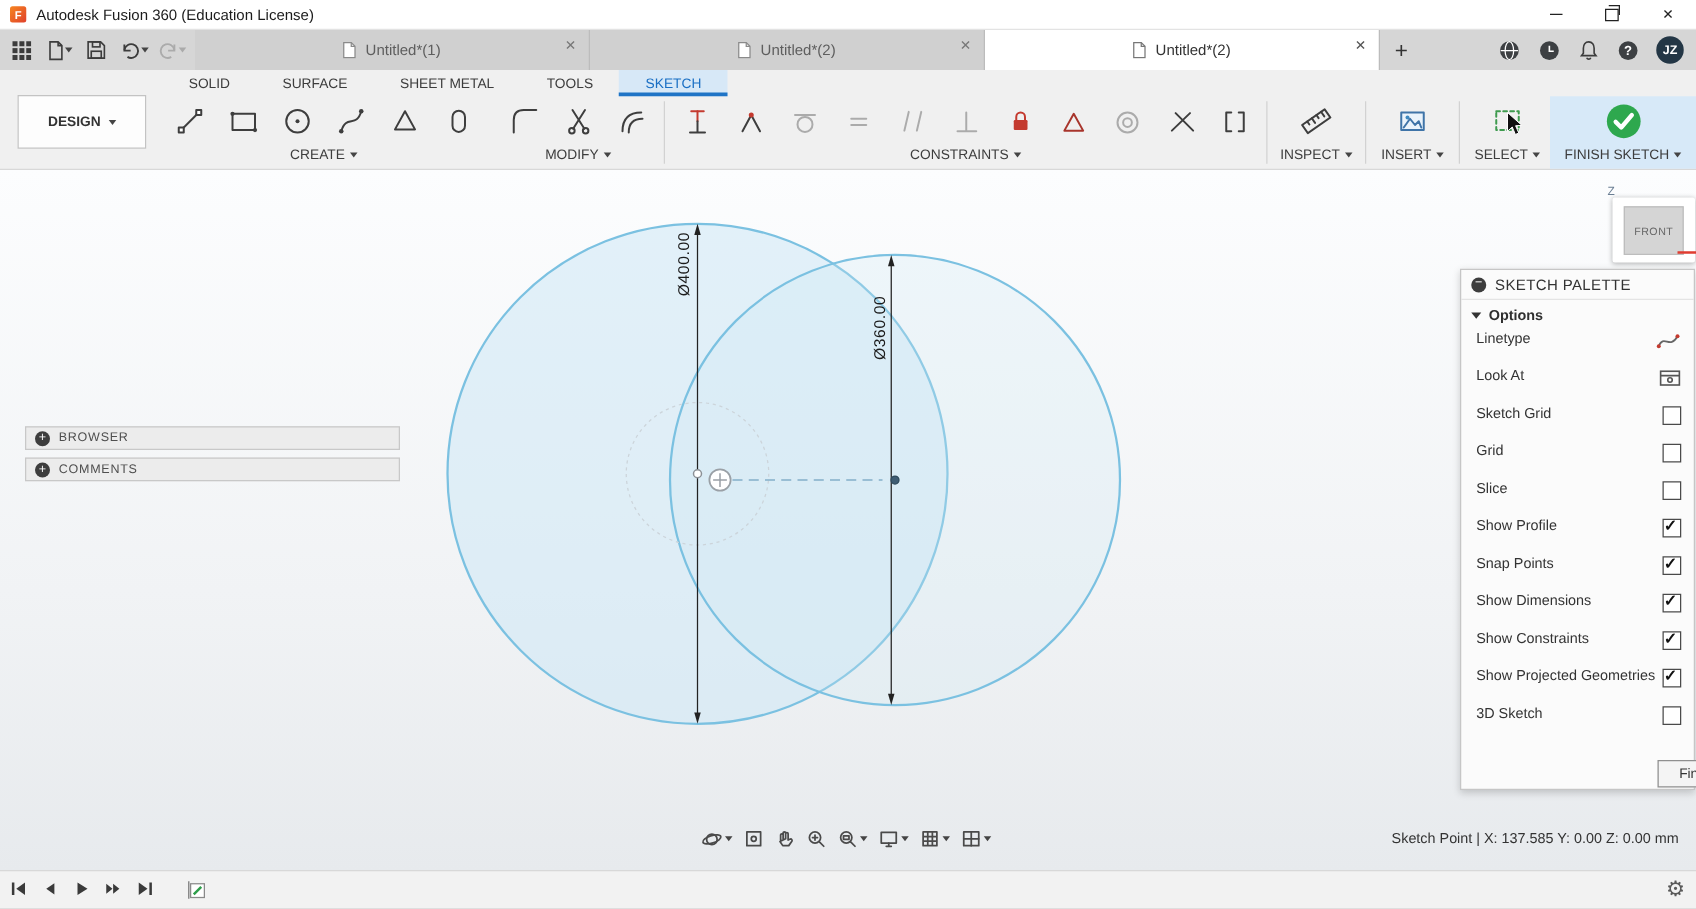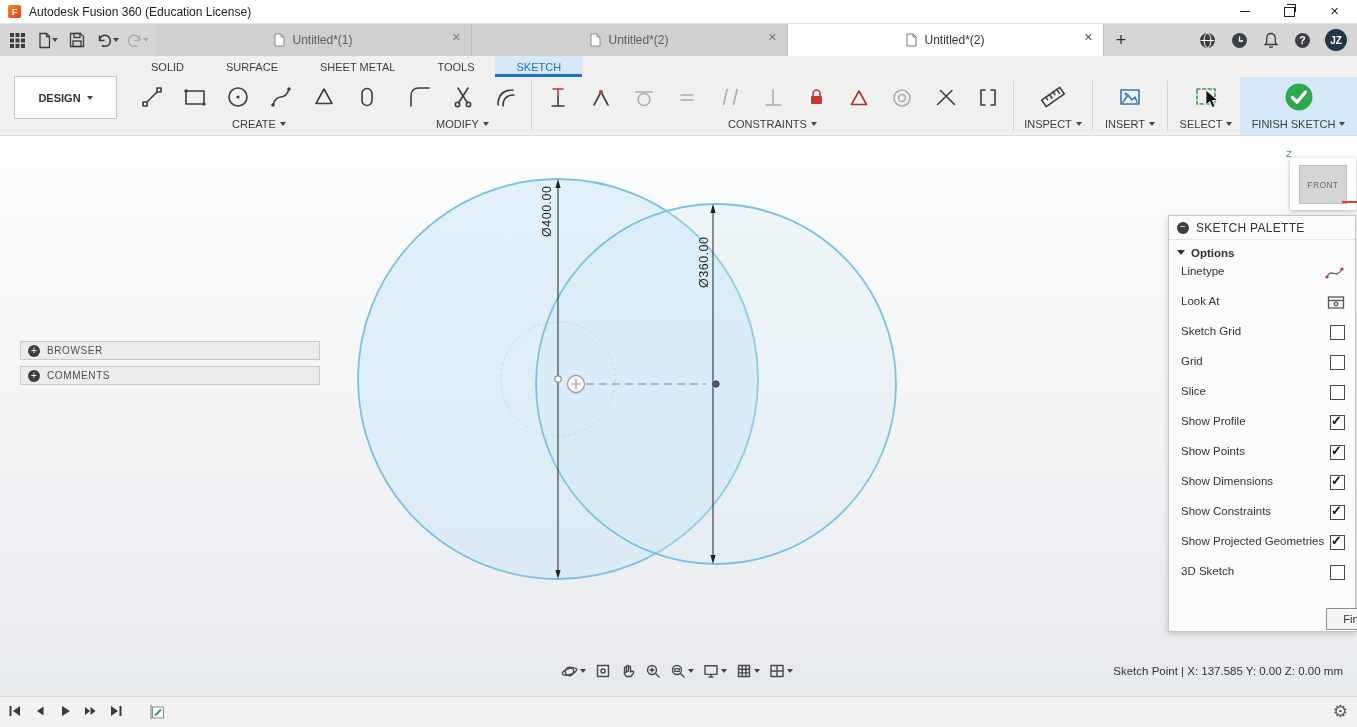--- a/index.html
+++ b/index.html
@@ -545,21 +545,21 @@
       </div>
       <div class="prow">
         <span class="plabel">Slice</span>
         <span class="checkbox"></span>
       </div>
       <div class="prow">
         <span class="plabel">Show Profile</span>
         <span class="checkbox on"></span>
       </div>
       <div class="prow">
-        <span class="plabel">Show Points</span>
+        <span class="plabel">Snap Points</span>
         <span class="checkbox on"></span>
       </div>
       <div class="prow">
         <span class="plabel">Show Dimensions</span>
         <span class="checkbox on"></span>
       </div>
       <div class="prow">
         <span class="plabel">Show Constraints</span>
         <span class="checkbox on"></span>
       </div>

